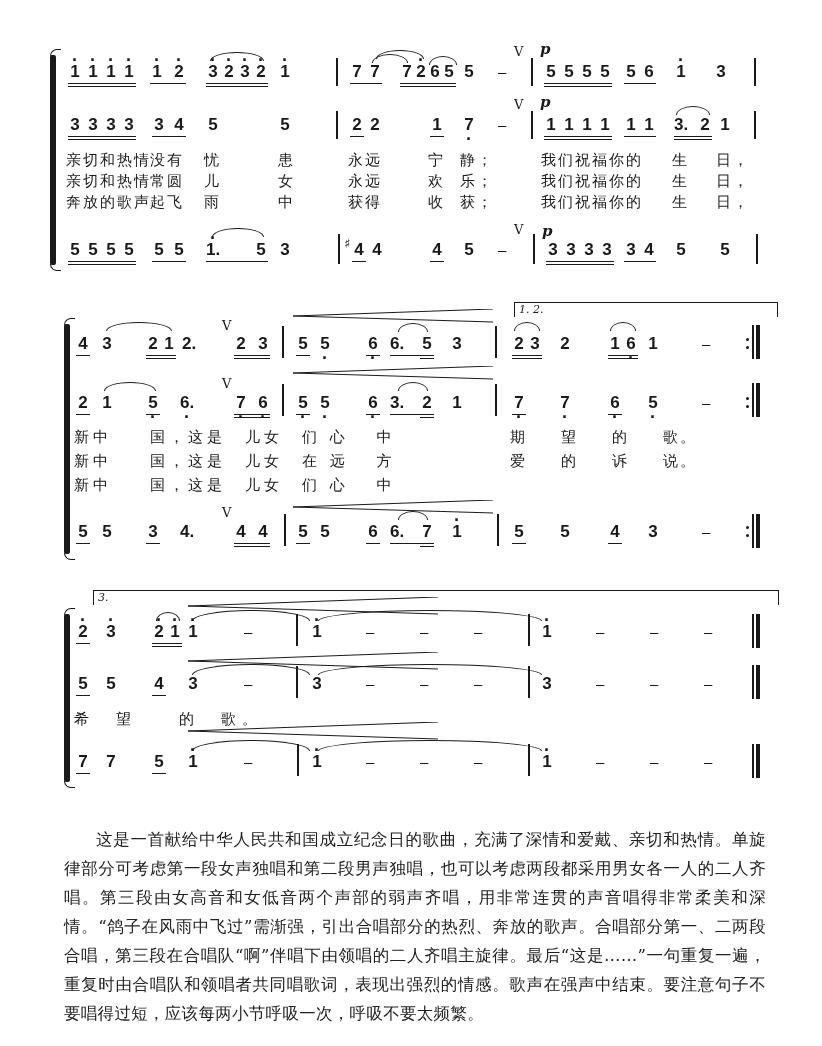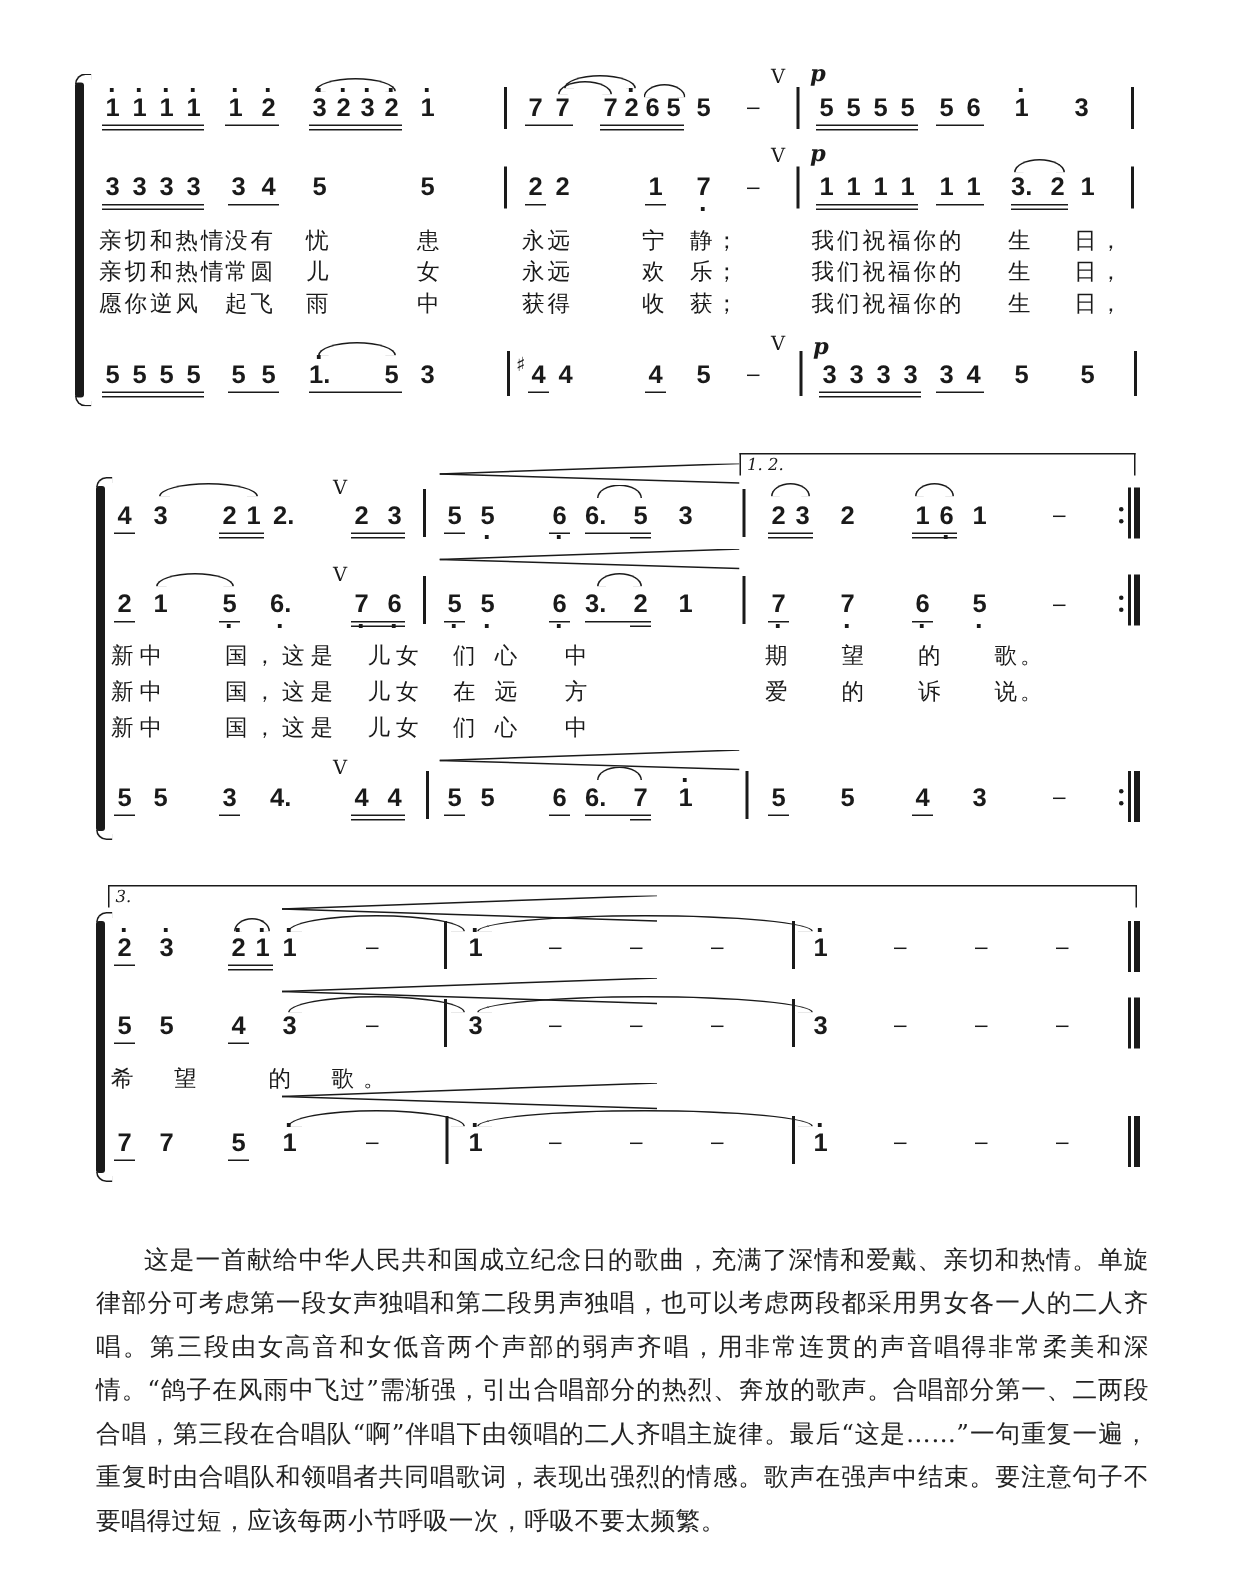--- a/index.html
+++ b/index.html
@@ -20,21 +20,21 @@
     .bar { position: absolute; width: 1.5px; background: #1a1a1a; }
     .bar.thick { width: 4px; }
     .repeat-dots { position: absolute; width: 4px; height: 16px; }
     .repeat-dots::before, .repeat-dots::after { content: ""; position: absolute; left: 0; width: 3px; height: 3px; background: #1a1a1a; border-radius: 50%; }
     .repeat-dots::before { top: 2px; } .repeat-dots::after { top: 10px; }
     .slur { position: absolute; border: 1.2px solid #1a1a1a; border-bottom: none; border-radius: 50% 50% 0 0 / 100% 100% 0 0; height: 8px; }
     .lyric { position: absolute; font-family: "DejaVu Serif", serif; font-size: 15px; line-height: 19px; letter-spacing: 2px; white-space: nowrap; }
     .mark { position: absolute; font-family: "DejaVu Serif", serif; font-size: 13px; }
     .dyn { position: absolute; font-family: "DejaVu Serif", serif; font-style: italic; font-weight: bold; font-size: 15px; }
     .hairpin { position: absolute; height: 10px; }
-    .volta { position: absolute; border-top: 1.2px solid #1a1a1a; border-left: 1.2px solid #1a1a1a; height: 14px; }
+    .volta { position: absolute; border-top: 1.2px solid #1a1a1a; border-left: 1.2px solid #1a1a1a; height: 14px; margin-left: 21px; }
     .volta.right { border-right: 1.2px solid #1a1a1a; }
     .volta span { font-family: "DejaVu Serif", serif; font-style: italic; font-size: 11px; position: absolute; left: 4px; top: 0; }
     .paragraph { position: absolute; left: 64px; top: 808px; width: 702px;
                  font-family: "DejaVu Serif", serif; font-size: 16.5px; line-height: 29px;
                  text-indent: 32px; letter-spacing: 0.3px; text-align: justify; color: #222; }
   </style>
 </head>
 <body>
 
 <div class="system" style="top:0;">
@@ -149,21 +149,21 @@
     <span class="lyric" style="left:204px;top:172px;">儿</span>
     <span class="lyric" style="left:278px;top:172px;">女</span>
     <span class="lyric" style="left:348px;top:172px;">永远</span>
     <span class="lyric" style="left:428px;top:172px;">欢</span>
     <span class="lyric" style="left:460px;top:172px;">乐；</span>
     <span class="lyric" style="left:541px;top:172px;">我们祝福你的</span>
     <span class="lyric" style="left:672px;top:172px;">生</span>
     <span class="lyric" style="left:716px;top:172px;">日，</span>
   </div>
   <div>
-    <span class="lyric" style="left:66px;top:193px;">愿你逆风</span>
+    <span class="lyric" style="left:66px;top:193px;">奔放的歌声</span>
     <span class="lyric" style="left:150px;top:193px;">起飞</span>
     <span class="lyric" style="left:204px;top:193px;">雨</span>
     <span class="lyric" style="left:278px;top:193px;">中</span>
     <span class="lyric" style="left:348px;top:193px;">获得</span>
     <span class="lyric" style="left:428px;top:193px;">收</span>
     <span class="lyric" style="left:460px;top:193px;">获；</span>
     <span class="lyric" style="left:541px;top:193px;">我们祝福你的</span>
     <span class="lyric" style="left:672px;top:193px;">生</span>
     <span class="lyric" style="left:716px;top:193px;">日，</span>
   </div>

